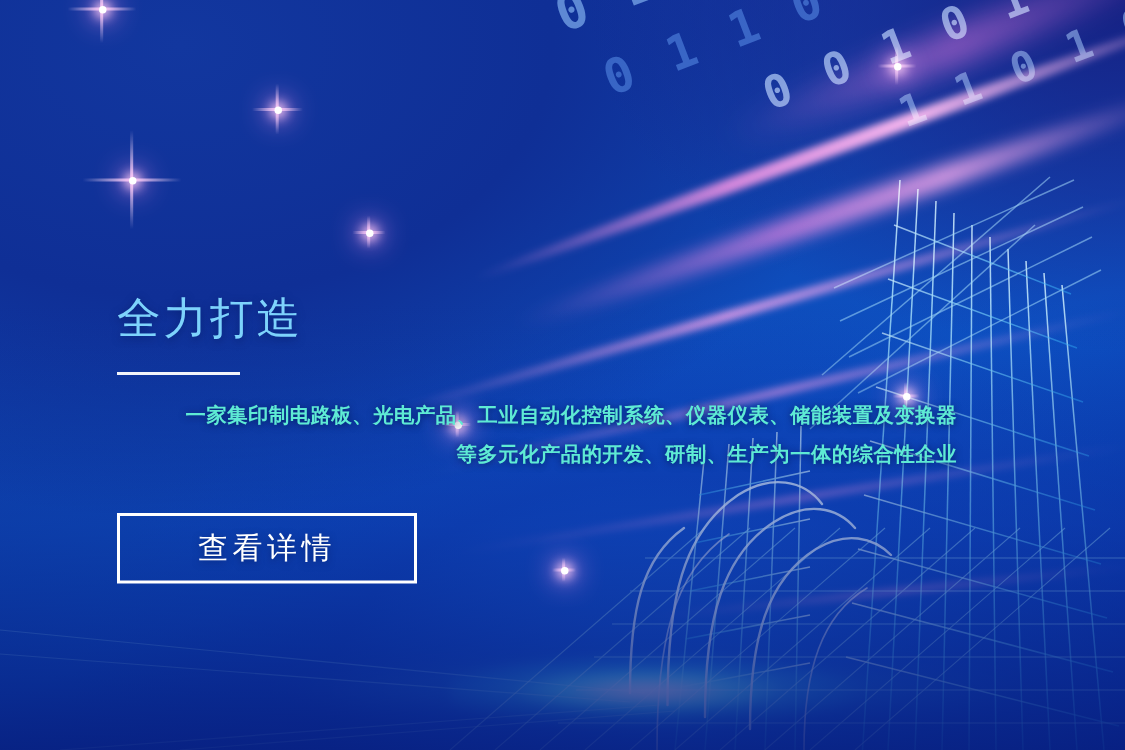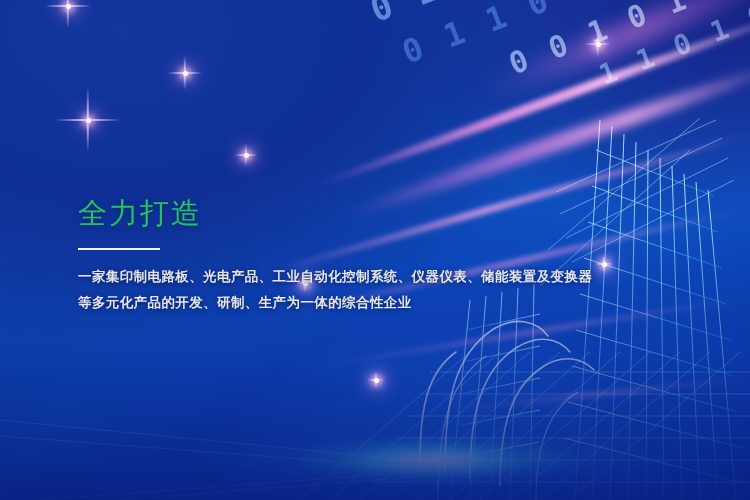--- a/index.html
+++ b/index.html
@@ -123,21 +123,21 @@
 
   
   .content {
     position: absolute;
     left: 78px;
     top: 196px;
     width: 560px;
     z-index: 20;
   }
   .eyebrow {
-    color: #22c55e;
+    color: #7dd3fc;
     font-size: 29px;
     font-weight: 400;
     letter-spacing: 2px;
     line-height: 1.2;
     text-shadow: 0 1px 6px rgba(0,20,80,0.55);
   }
   .headline {
     margin-top: 7px;
     color: #ffffff;
     font-size: 44px;
@@ -149,26 +149,27 @@
   }
   .divider {
     margin-top: 17px;
     width: 82px;
     height: 2px;
     background: #ffffff;
     opacity: 0.95;
   }
   .subtitle {
     margin-top: 14px;
-    color: #e5e5e5;
+    color: #5eead4;
     font-size: 13.5px;
     font-weight: 700;
     line-height: 1.95;
     letter-spacing: 0.4px;
     text-shadow: 0 1px 5px rgba(0,20,80,0.75);
+    text-align: right;
   }
   .cta {
     display: flex;
     align-items: center;
     justify-content: center;
     margin-top: 26px;
     width: 200px;
     height: 47px;
     border: 2px solid #ffffff;
     background: transparent;
@@ -361,15 +362,16 @@
       </div>
     </div>
 
   <div class="content">
     <div class="eyebrow">全力打造</div>
     <div class="divider"></div>
     <div class="subtitle">
       <div>一家集印制电路板、光电产品、工业自动化控制系统、仪器仪表、储能装置及变换器</div>
       <div>等多元化产品的开发、研制、生产为一体的综合性企业</div>
     </div>
+    <div class="cta">查看详情</div>
   </div>
 
 </div>
 
 </body></html>

